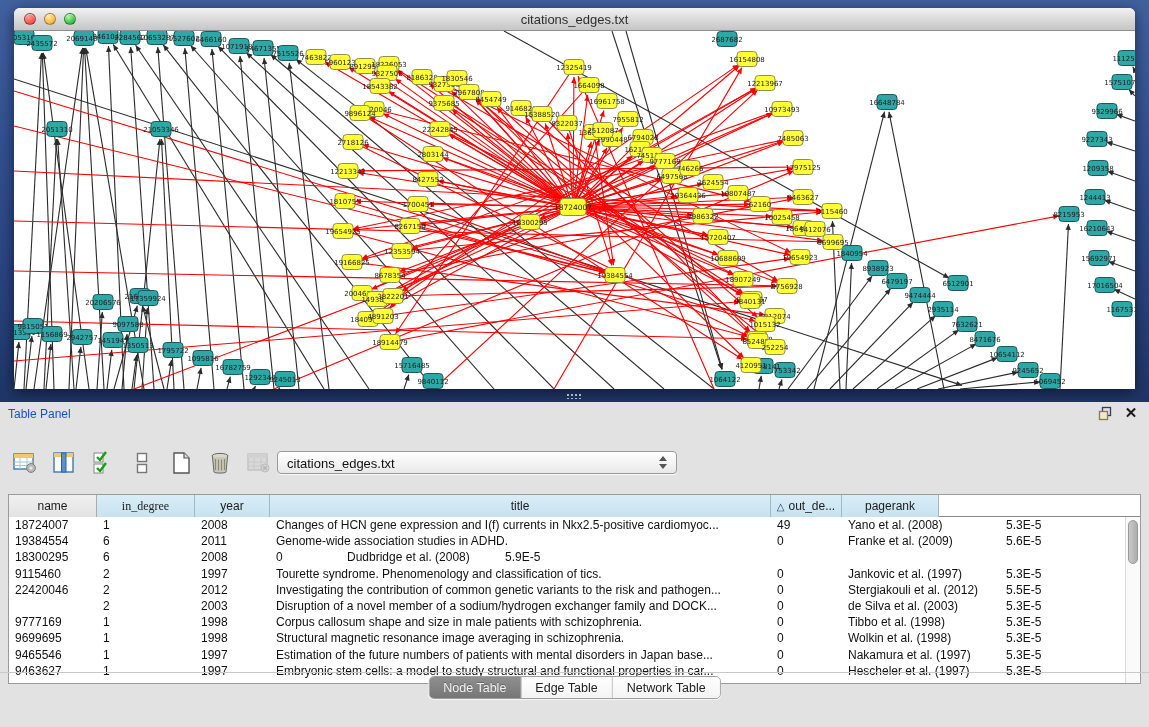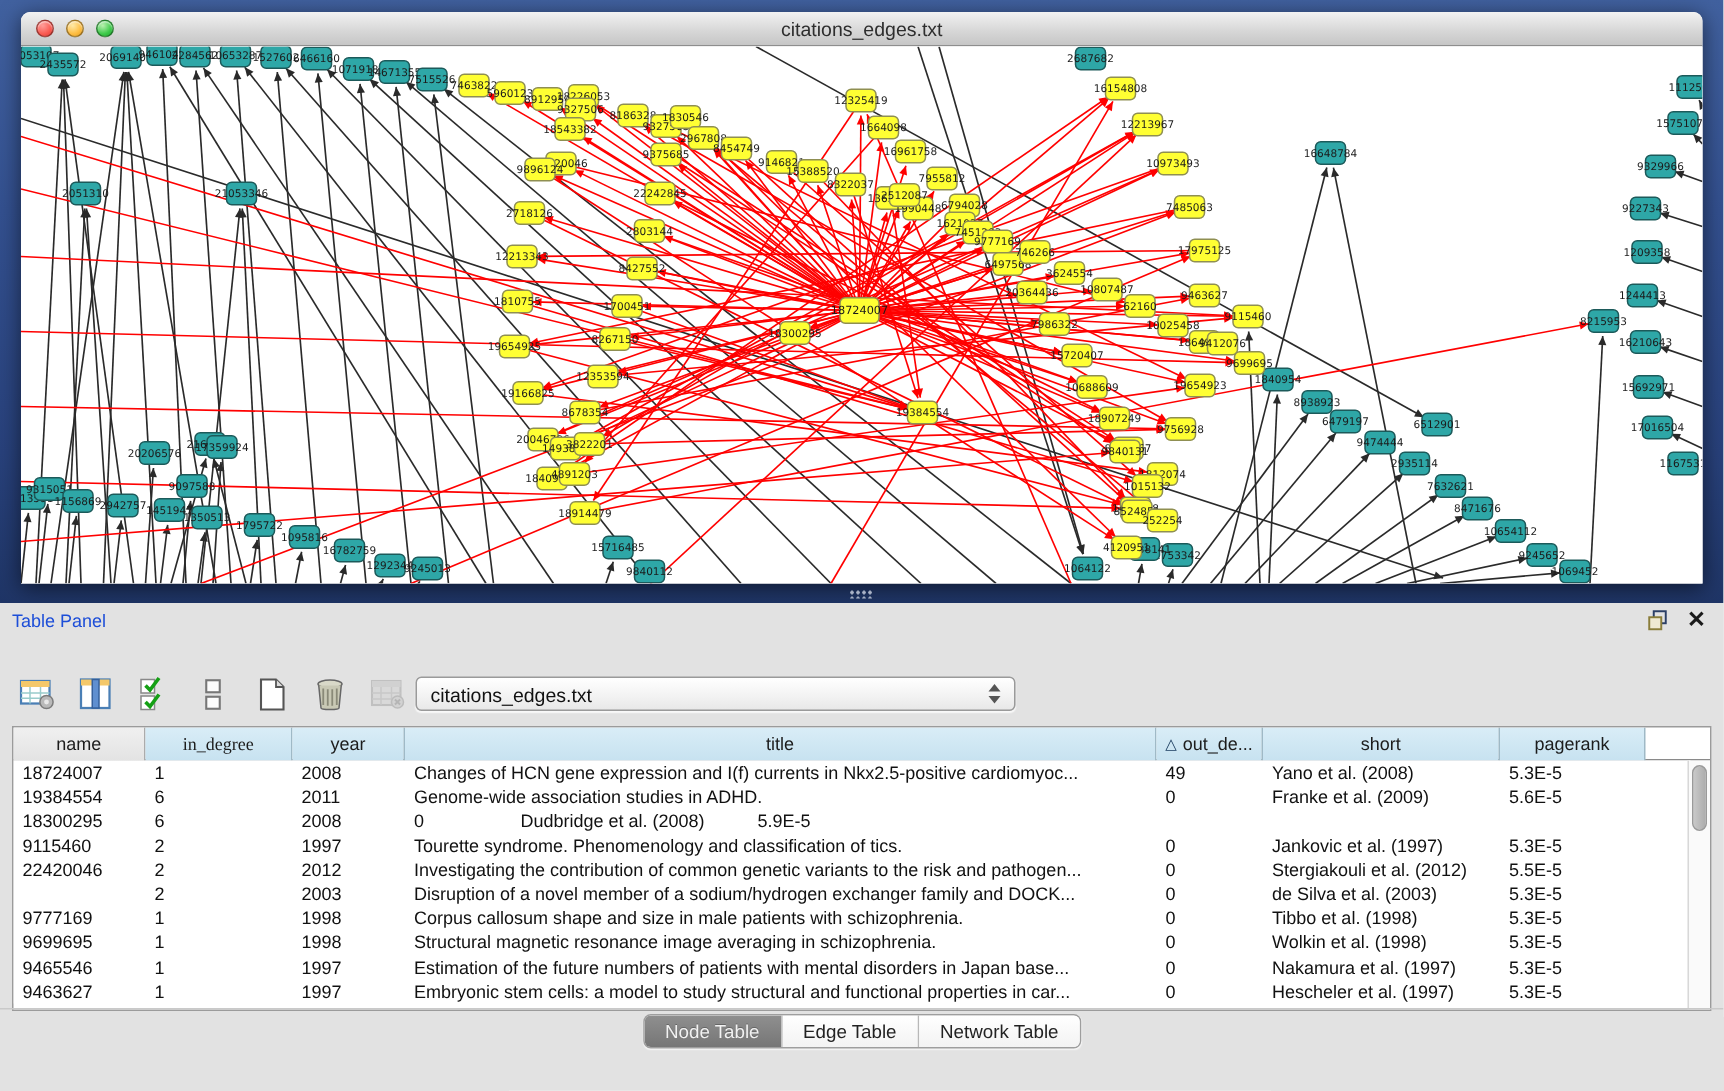--- a/index.html
+++ b/index.html
@@ -43,21 +43,21 @@
     border:1px solid #9A9A9A; border-radius:4px;
     background:linear-gradient(180deg,#FFFFFF 0%,#F2F2F2 60%,#E8E8E8 100%);
     box-shadow:0 1px 1px rgba(255,255,255,.8); }
   .combo-text { position:absolute; left:9px; top:4px; font-size:13px; color:#111; }
   .combo-arrows { position:absolute; right:8px; top:4px; width:9px; height:15px; }
   .combo-arrows .up { width:0; height:0; border-left:4px solid transparent; border-right:4px solid transparent;
     border-bottom:5px solid #555; margin-bottom:3px; }
   .combo-arrows .down { width:0; height:0; border-left:4px solid transparent; border-right:4px solid transparent;
     border-top:5px solid #555; }
 
-  .table-box { position:absolute; left:8px; top:82px; width:1133px; height:190px;
+  .table-box { position:absolute; left:8px; top:92px; width:1133px; height:190px;
     border:1px solid #9B9B9B; background:#fff; overflow:hidden; }
   .thead { position:absolute; left:0; top:0; height:22px; width:100%; display:flex;
     border-bottom:1px solid #8A8A8A; }
   .th { height:22px; font-size:12px; color:#1c1c1c; display:flex; align-items:center; justify-content:center;
     border-right:1px solid #9FB9C6; background:linear-gradient(180deg,#D9EDF7 0%,#C7E2F0 100%); }
   .th.gray { background:linear-gradient(180deg,#F0F0F0 0%,#E3E3E3 100%); border-right:1px solid #ABABAB; }
   .th .sort { font-size:10px; margin-right:4px; color:#15375a; }
   .tbody { position:absolute; left:0; top:22px; width:1118px; }
   .tr { display:flex; height:16.2px; line-height:16.2px; background:#fff; }
   .td { font-size:12px; color:#111; padding-left:6px; white-space:nowrap; overflow:hidden; }
@@ -848,23 +848,20 @@
           <div class="th" style="width: 75px;">
             <span>year</span>
           </div>
           <div class="th" style="width: 501px;">
             <span>title</span>
           </div>
           <div class="th" style="width: 71px;">
             <span class="sort">△</span>
             <span>out_de...</span>
           </div>
-          <div class="th" style="width: 158px;">
-            <span>short</span>
-          </div>
           <div class="th" style="width: 97px;">
             <span>pagerank</span>
           </div>
         </div>
       <div class="tbody" id="tbody">
           <div class="tr">
             <div class="td" style="width: 88px;">18724007</div>
             <div class="td" style="width: 98px;">1</div>
             <div class="td" style="width: 75px;">2008</div>
             <div class="td" style="width: 501px;">Changes of HCN gene expression and I(f) currents in Nkx2.5-positive cardiomyoc...</div>

